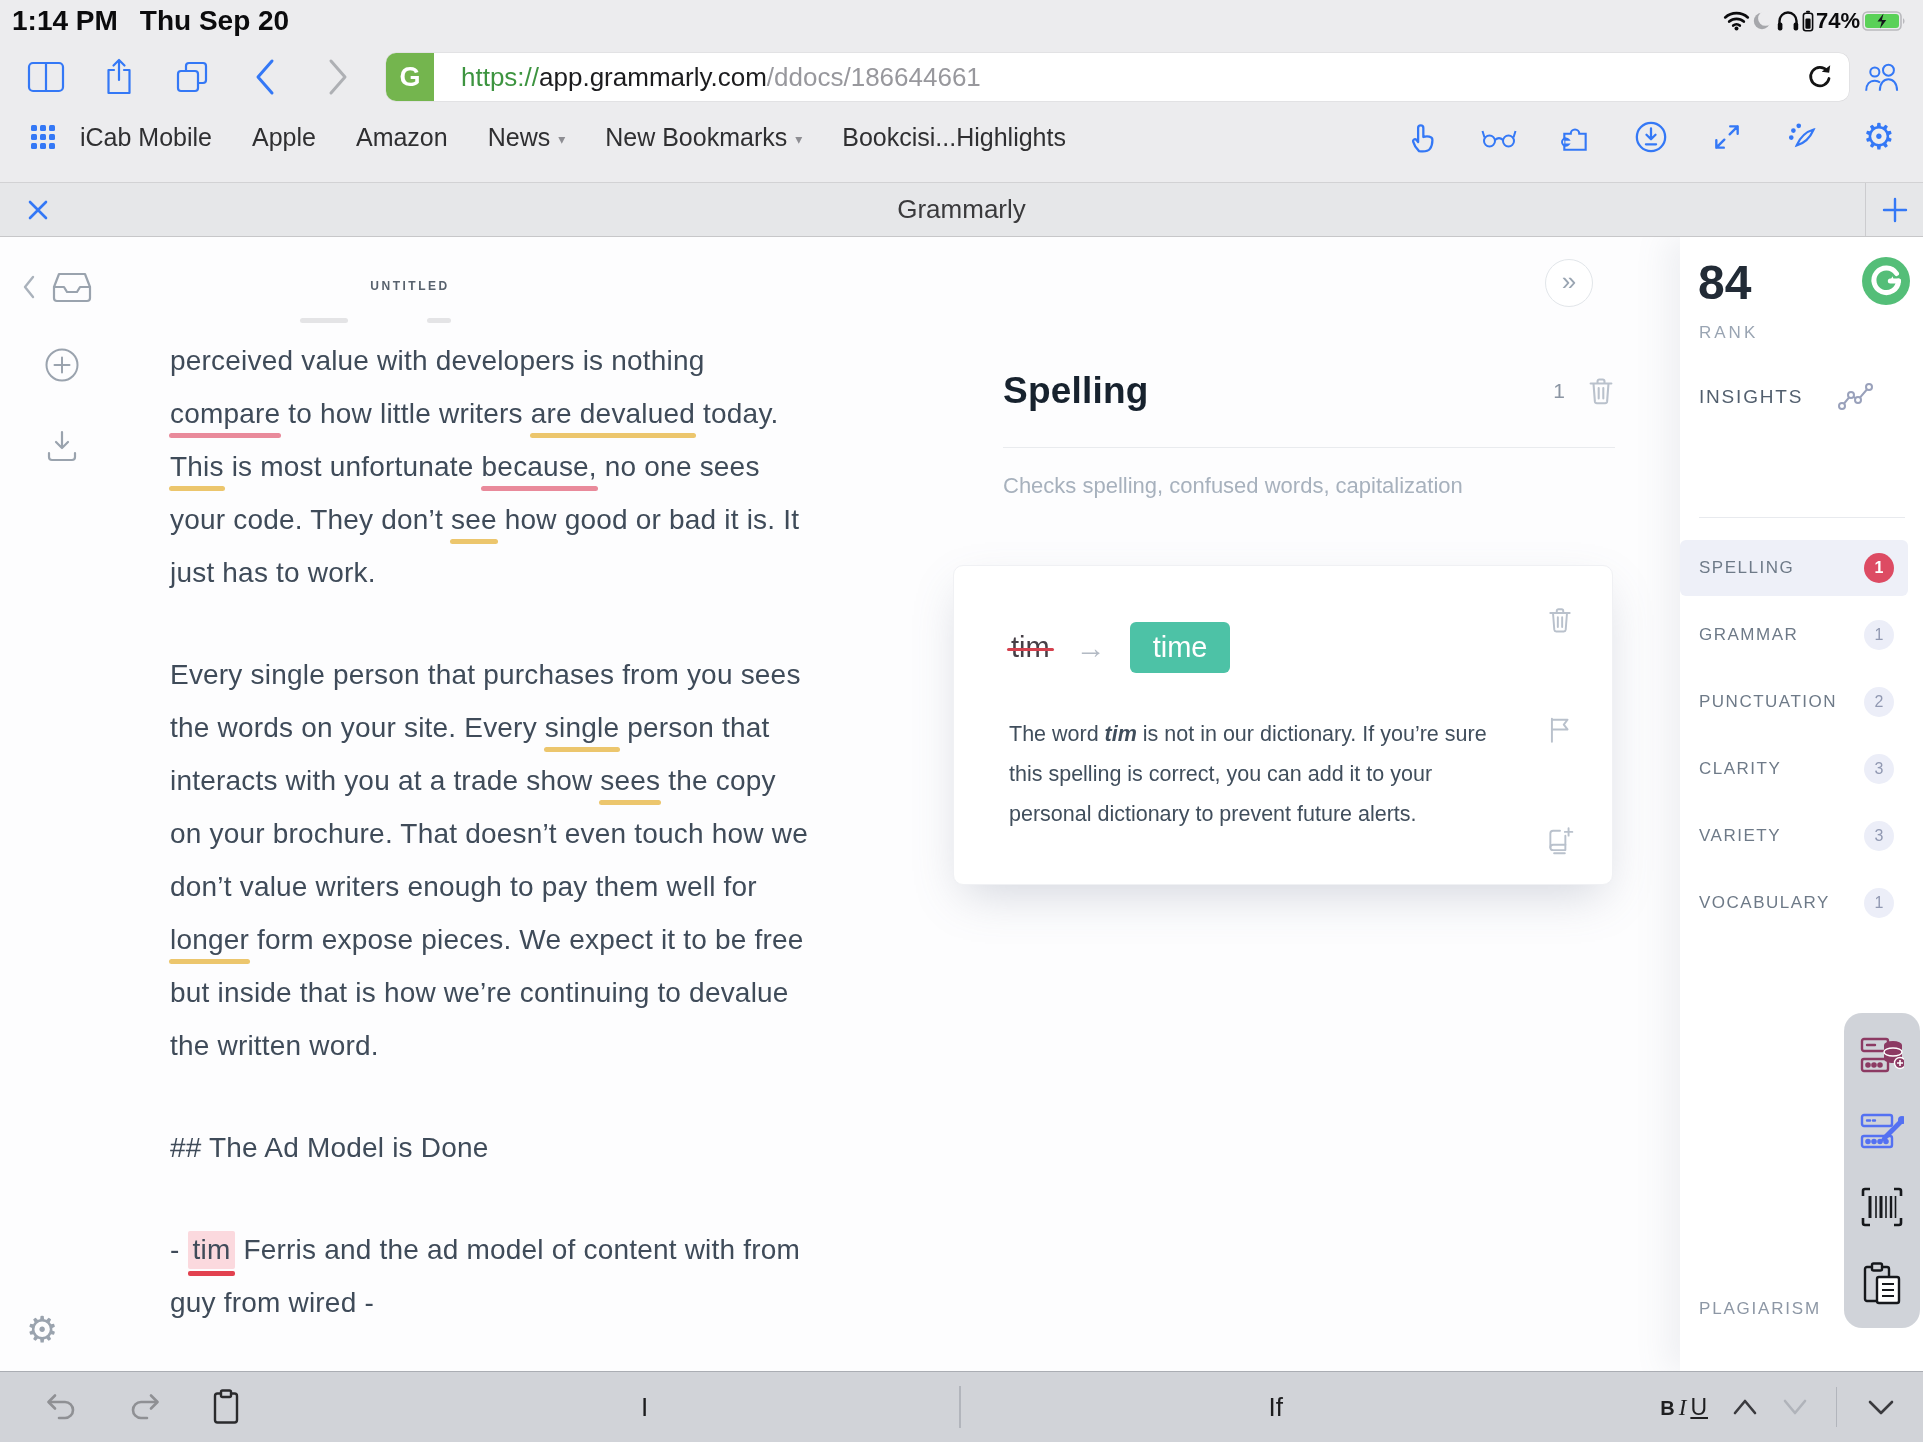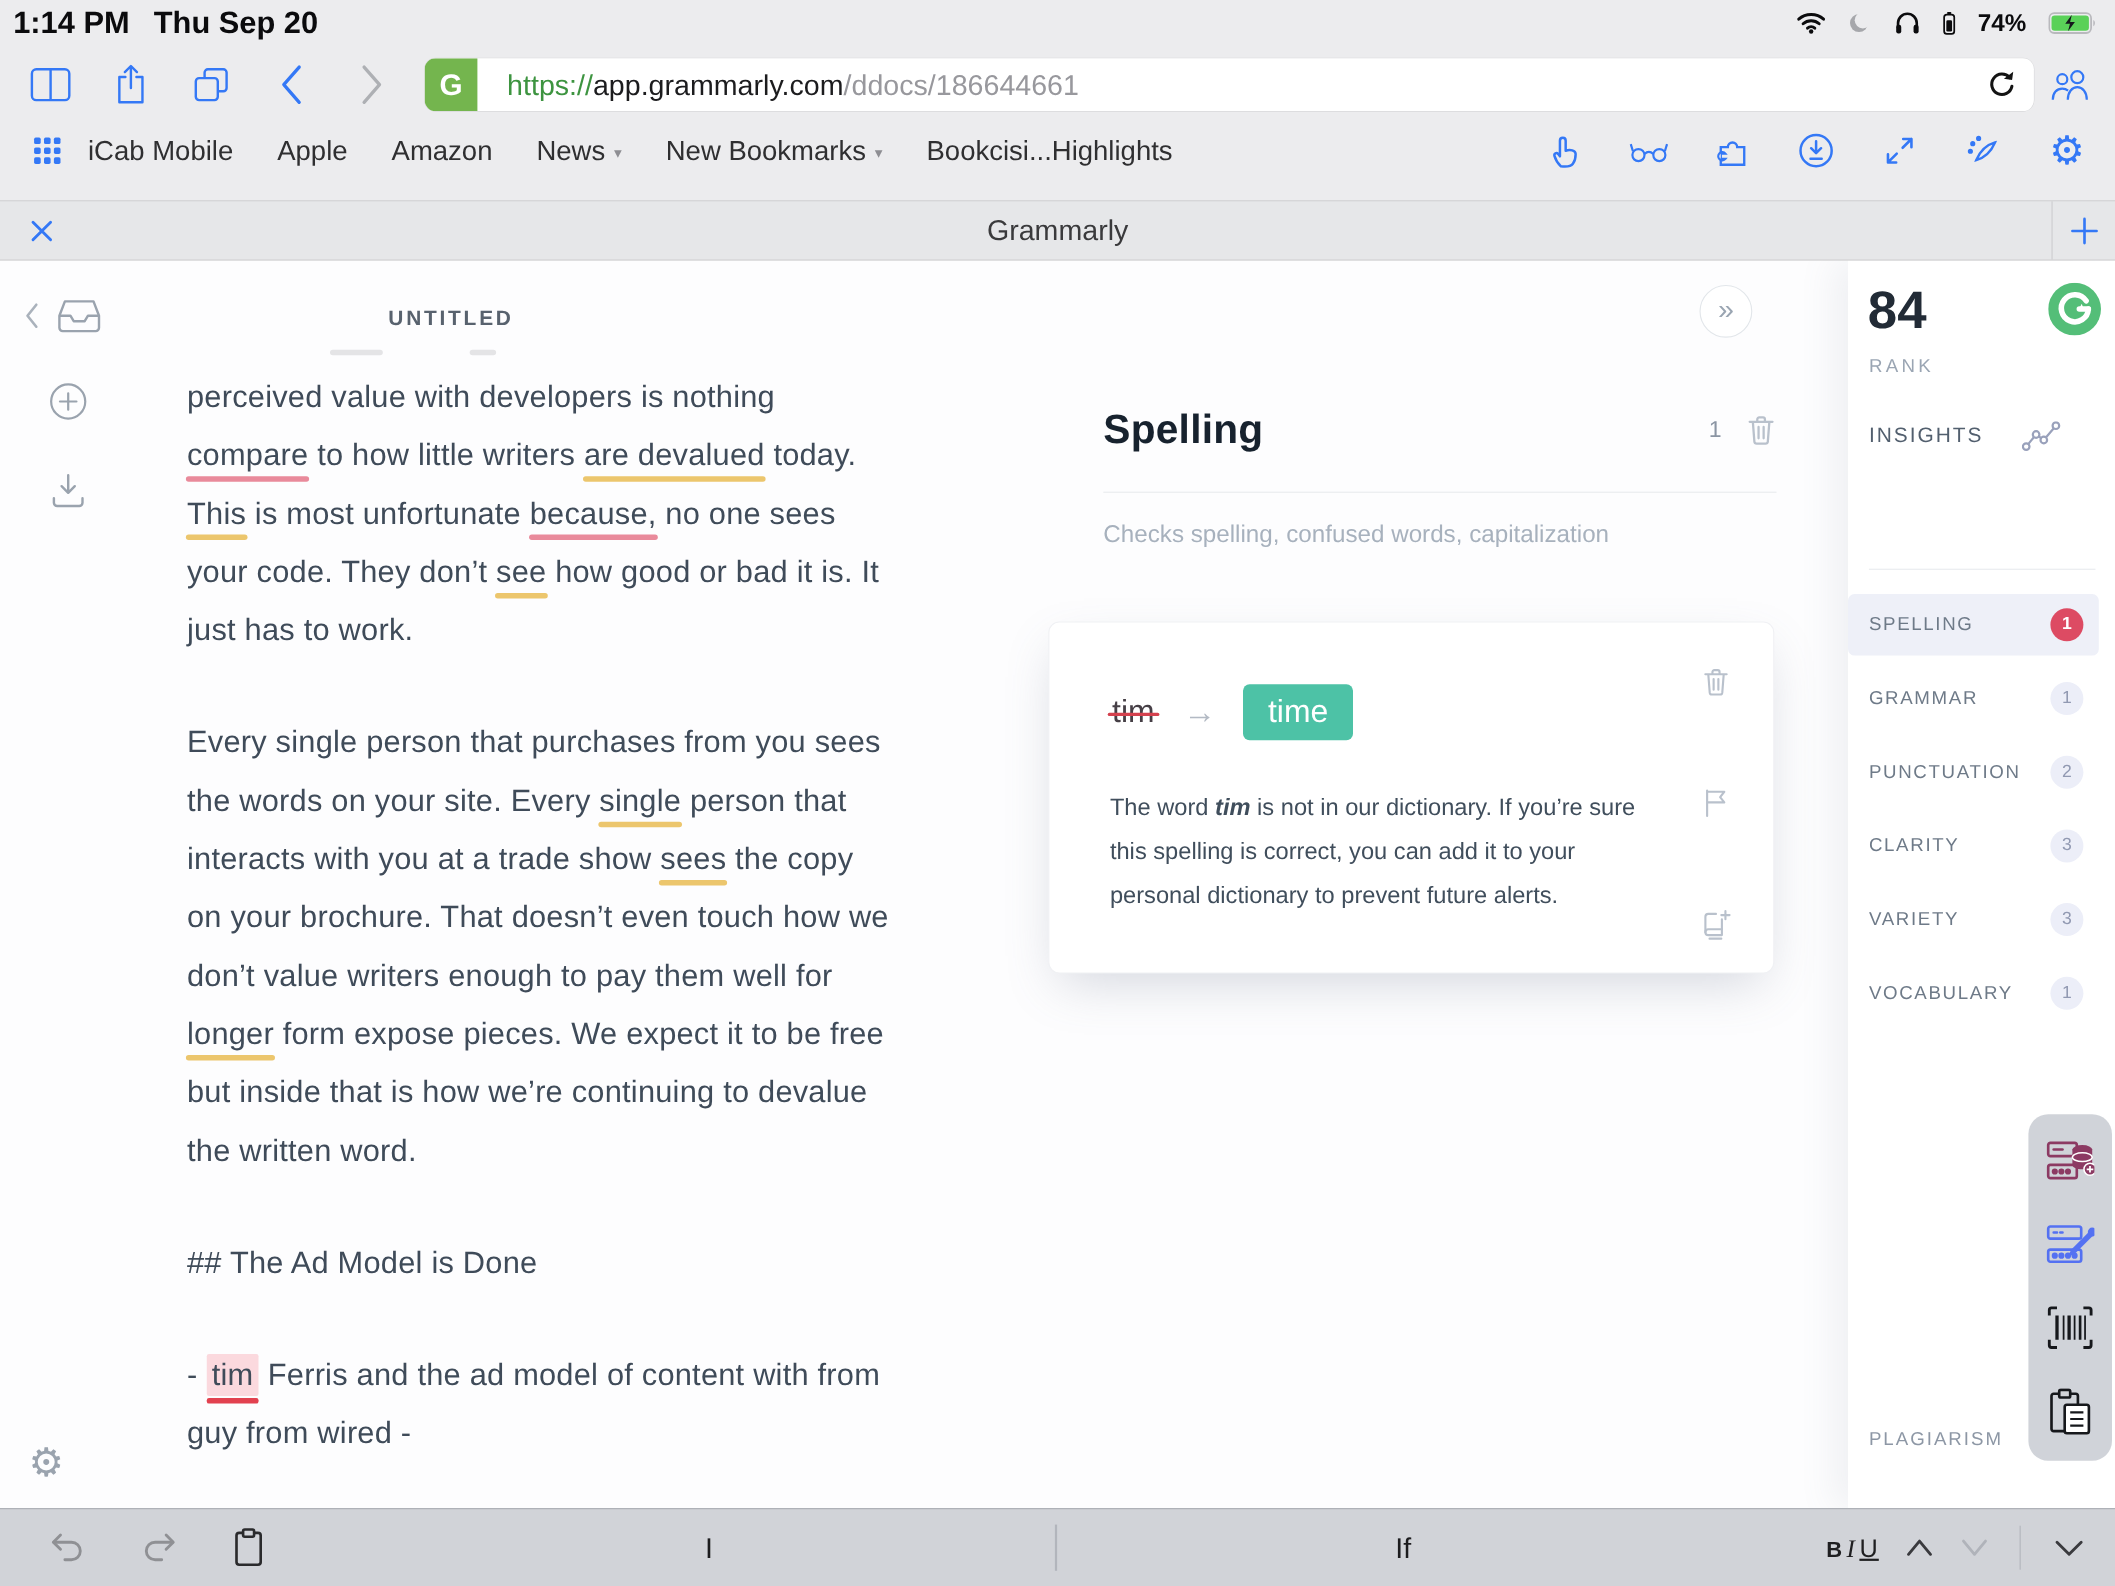--- a/index.html
+++ b/index.html
@@ -4,21 +4,21 @@
 <style>
   html,body{margin:0;padding:0;background:#888;}
   .screen{position:relative;width:1923px;height:1442px;overflow:hidden;background:#fff;
     font-family:"Liberation Sans",sans-serif;-webkit-font-smoothing:antialiased;}
   svg{display:block}
 
   
   .chrome{position:absolute;top:0;left:0;width:100%;height:237px;background:#ececee;}
   .status-bar{height:40px;display:flex;align-items:center;justify-content:space-between;padding:0 16px 0 12px;box-sizing:border-box;}
   .sb-left{display:flex;align-items:center;gap:22px;font-size:28px;font-weight:bold;color:#0b0b0d;padding-top:2px;}
-  .sb-right{display:flex;align-items:center;gap:20px;padding-top:2px;}
+  .sb-right{display:flex;align-items:center;gap:2px;padding-top:2px;}
   .sb-pct{font-size:22px;font-weight:bold;color:#0b0b0d;}
 
   .toolbar{height:74px;display:flex;align-items:center;padding:0 20px 0 26px;box-sizing:border-box;}
   .tb-icons{display:flex;align-items:center;gap:33px;}
   .tb-btn{width:40px;height:40px;display:flex;align-items:center;justify-content:center;}
   .url-field{flex:1;height:48px;margin-left:28px;margin-right:14px;background:#fff;border-radius:10px;display:flex;align-items:center;overflow:hidden;box-shadow:0 0 0 0.5px #d8d8da;}
   .favicon{width:48px;height:48px;background:#74b54e;display:flex;align-items:center;justify-content:center;color:#fff;font-size:27px;font-weight:bold;flex:none;}
   .url-text{margin-left:27px;font-size:26px;white-space:nowrap;}
   .url-scheme{color:#3d9440;}
   .url-host{color:#1c1c1e;}
@@ -41,21 +41,21 @@
   
   .app{position:absolute;top:237px;left:0;width:100%;height:1134px;background:#fdfdfe;overflow:hidden;}
 
   
   .rail-top{position:absolute;left:22px;top:33px;display:flex;align-items:center;gap:14px;}
   .rail-plus{position:absolute;left:44px;top:110px;}
   .rail-dl{position:absolute;left:45px;top:192px;}
   .rail-gear{position:absolute;left:26px;top:1072px;font-size:36px;color:#9aa3ae;}
 
   
-  .doc-title{position:absolute;left:170px;top:42px;width:480px;text-align:center;font-size:19px;font-weight:bold;letter-spacing:2.5px;color:#58626e;}
+  .doc-title{position:absolute;left:170px;top:42px;width:480px;text-align:center;font-size:12px;font-weight:bold;letter-spacing:2.5px;color:#58626e;}
   .fade-bar{position:absolute;height:5px;border-radius:3px;background:#e4e4e6;}
   .doc-body{position:absolute;left:170px;top:97px;font-size:28px;letter-spacing:0.2px;color:#3f4b59;}
   .para{margin:0 0 49px 0;}
   .doc-line{white-space:pre;height:53px;line-height:53px;}
   .m-yellow{position:relative;}
   .m-yellow::after{content:"";position:absolute;left:-1px;right:-1px;bottom:-9px;height:5px;border-radius:3px;background:#ecc66d;}
   .m-pink{position:relative;}
   .m-pink::after{content:"";position:absolute;left:-1px;right:-1px;bottom:-9px;height:5px;border-radius:3px;background:#e98a9b;}
   .m-alert{position:relative;background:#fbd9de;border-radius:2px;padding:3px 5px 4px;}
   .m-alert::after{content:"";position:absolute;left:0;right:0;bottom:-7px;height:5px;border-radius:2px;background:#e2414f;}

